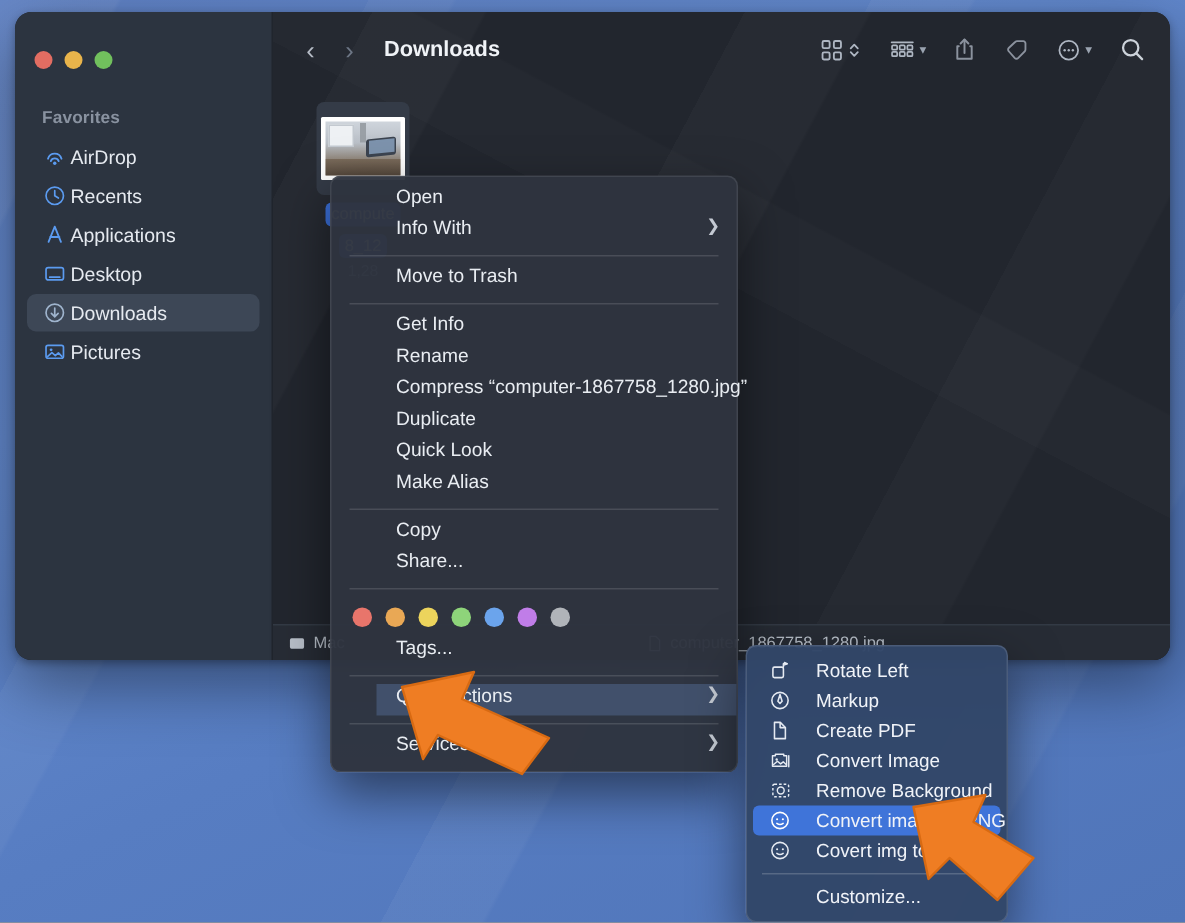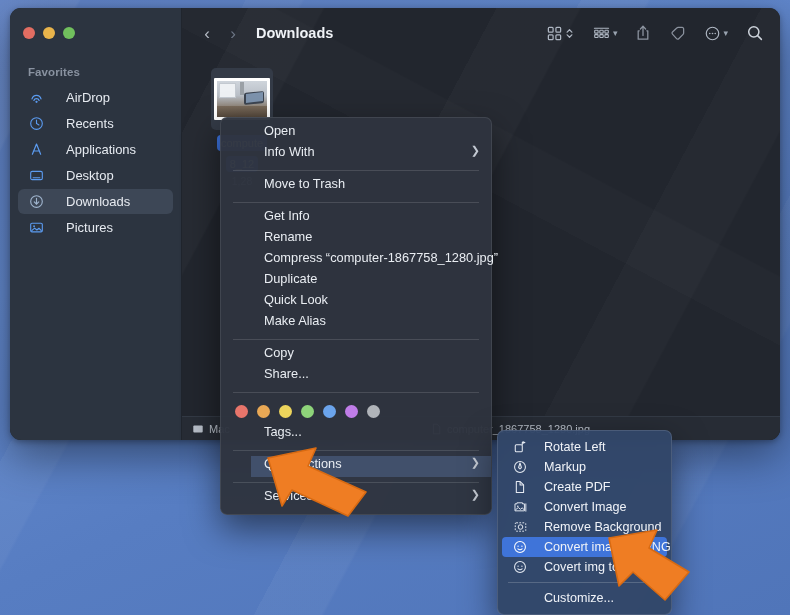--- a/index.html
+++ b/index.html
@@ -26,35 +26,35 @@
   
   #finder {
     position: absolute; left: 10px; top: 8px; width: 770px; height: 432px;
     background: #22262e; border-radius: 11px; overflow: hidden;
     box-shadow: 0 16px 44px rgba(0,0,0,0.42), 0 2px 6px rgba(0,0,0,0.3);
     display: flex;
   }
   
   #sidebar {
     width: 172px; flex: 0 0 172px; height: 100%;
-    background: #2c3440; padding-top: 12px;
+    background: #2c3440; padding-top: 19px;
     border-right: 1px solid #20252d;
   }
   .traffic { display: flex; gap: 8px; padding: 7px 0 0 13px; height: 28px; align-items: flex-start; }
   .tl { width: 12px; height: 12px; border-radius: 50%; }
   .tl.r { background: #e26d62; }
   .tl.y { background: #e9b44b; }
   .tl.g { background: #71c05d; }
 
   .sb-group-title {
     font-size: 11.5px; color: #8992a0; font-weight: 600;
     padding: 18px 0 6px 18px; letter-spacing: 0.1px;
   }
   .sb-item {
-    display: flex; align-items: center; gap: 21px;
+    display: flex; align-items: center; gap: 2px;
     height: 25px; margin: 1px 8px; padding-left: 10px;
     border-radius: 6px; color: #e6eaf0; font-size: 13px;
   }
   .sb-item.active { background: #3d4756; }
   .sb-icon { width: 17px; height: 17px; display:flex; align-items:center; justify-content:center; flex:0 0 17px; }
   .sb-icon svg { display:block; }
 
   
   #mainpane { flex: 1; position: relative; background: #22262e; overflow: hidden; }
   #mainpane::before {

